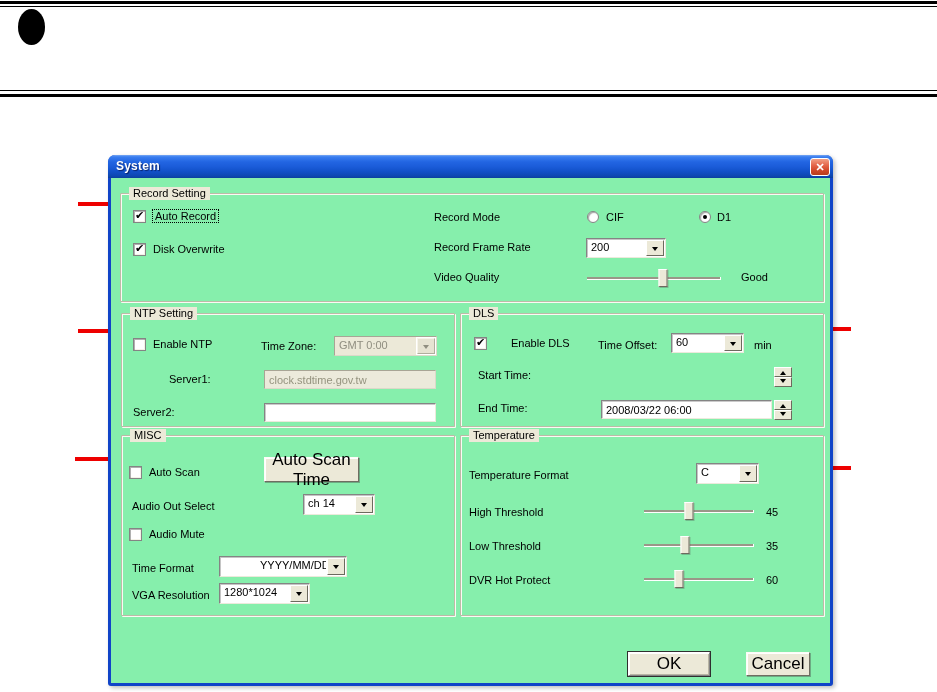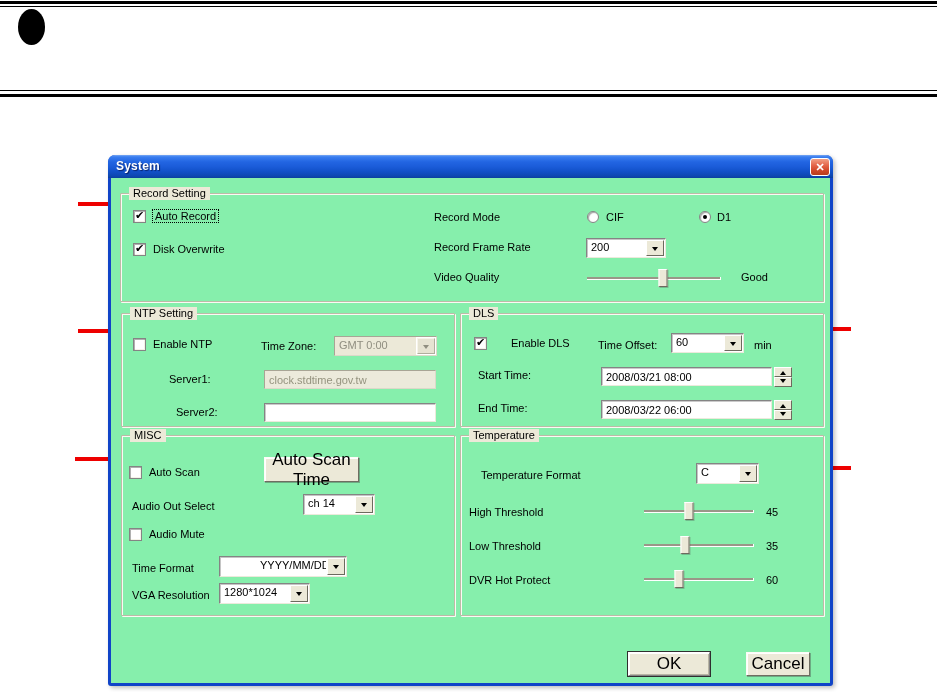--- a/index.html
+++ b/index.html
@@ -206,21 +206,21 @@
         <div class="combo disabled" style="left:212px; top:22px; width:103px; height:20px;">
           <span class="combo-text">GMT 0:00</span>
           <span class="combo-arrow">
               <span class="tri-down"></span>
             </span>
         </div>
 
         <span class="lbl" style="left:11px; top:59px;margin-left:36px;">Server1:</span>
         <div class="tfield disabled" style="left:142px; top:56px; width:172px; height:19px;">clock.stdtime.gov.tw</div>
 
-        <span class="lbl" style="left:11px; top:92px;margin-left:43px;">Server2:</span>
+        <span class="lbl" style="left:11px; top:92px;">Server2:</span>
         <div class="tfield" style="left:142px; top:89px; width:172px; height:19px;"></div>
       </div>
 
       <div class="grp" style="left:349px; top:135px; width:362px; height:112px;">
         <span class="legend">DLS</span>
 
         <div class="row" style="left:13px; top:21px; height:16px;gap:24px;">
           <span class="cb checked"></span>
           <span>Enable DLS</span>
         </div>
@@ -228,21 +228,20 @@
         <span class="lbl" style="left:137px; top:25px;">Time Offset:</span>
         <div class="combo" style="left:210px; top:19px; width:73px; height:20px;">
           <span class="combo-text">60</span>
           <span class="combo-arrow">
               <span class="tri-down"></span>
             </span>
         </div>
         <span class="lbl" style="left:293px; top:25px;">min</span>
 
         <span class="lbl" style="left:17px; top:55px;">Start Time:</span>
-        <div class="tfield" style="left:140px; top:53px; width:171px; height:19px;">2008/03/21 08:00</div>
         <div class="spin" style="left:313px; top:53px; width:18px; height:19px;">
           <span class="spin-half">
               <span class="tri-up"></span>
             </span>
           <span class="spin-half">
               <span class="tri-down"></span>
             </span>
         </div>
 
         <span class="lbl" style="left:17px; top:88px;">End Time:</span>
@@ -292,21 +291,21 @@
           <span class="combo-text">1280*1024</span>
           <span class="combo-arrow">
               <span class="tri-down"></span>
             </span>
         </div>
       </div>
 
       <div class="grp" style="left:349px; top:257px; width:362px; height:179px;">
         <span class="legend">Temperature</span>
 
-        <span class="lbl" style="left:20px; top:33px;">Temperature Format</span>
+        <span class="lbl" style="left:8px; top:33px;">Temperature Format</span>
         <div class="combo" style="left:235px; top:27px; width:63px; height:21px;">
           <span class="combo-text">C</span>
           <span class="combo-arrow">
               <span class="tri-down"></span>
             </span>
         </div>
 
         <span class="lbl" style="left:8px; top:70px;">High Threshold</span>
         <div class="slider" style="left:183px; top:66px; width:110px; height:18px;">
           <span class="track"></span>

